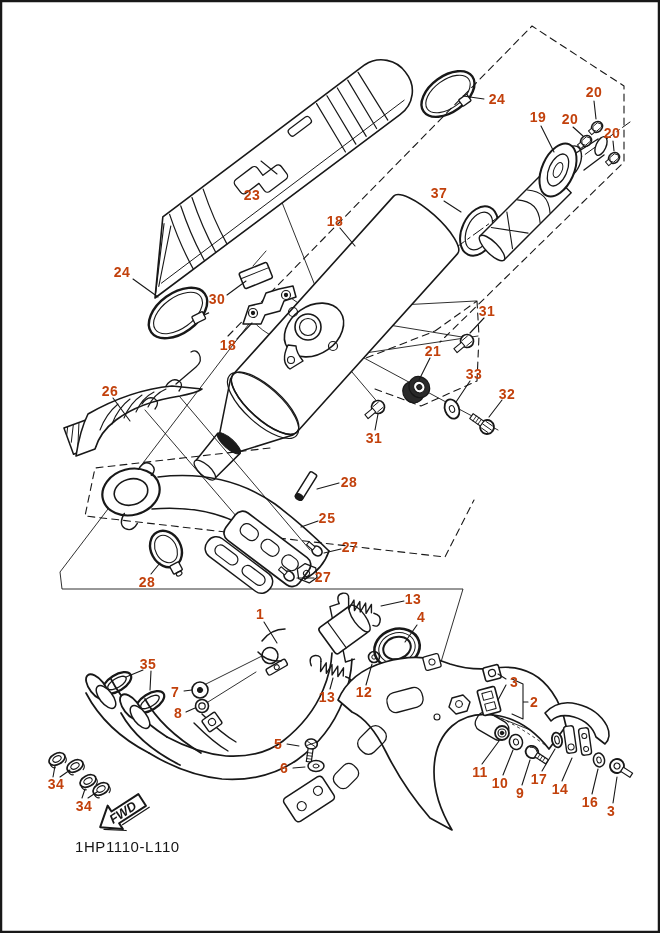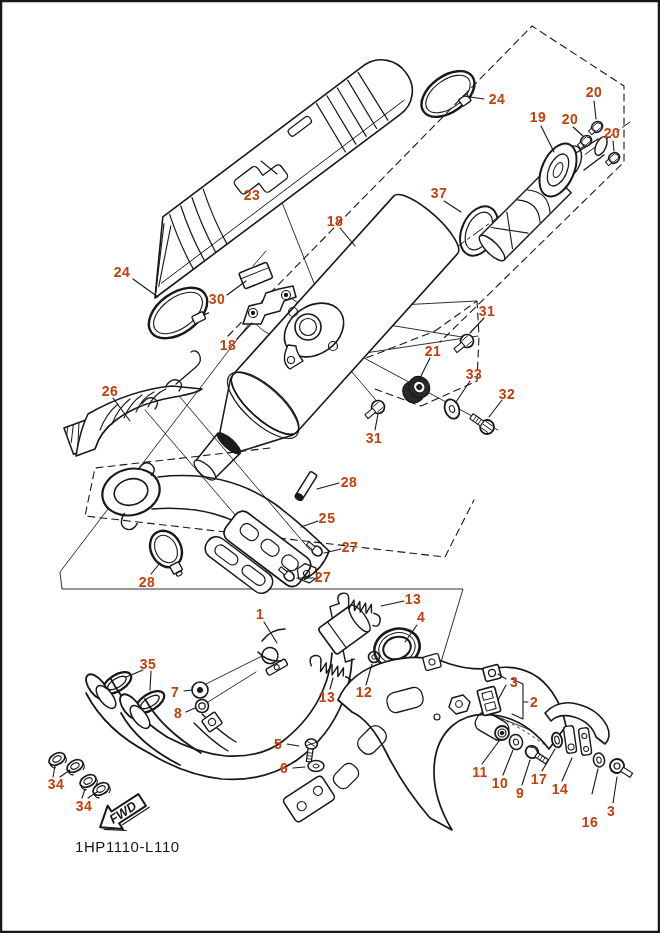--- a/index.html
+++ b/index.html
@@ -475,19 +475,19 @@
       <div class="callout" style="left: 364px; top: 692px;">12</div>
       <div class="callout" style="left: 514px; top: 682px;">3</div>
       <div class="callout" style="left: 534px; top: 702px;">2</div>
       <div class="callout" style="left: 278px; top: 744px;">5</div>
       <div class="callout" style="left: 284px; top: 768px;">6</div>
       <div class="callout" style="left: 480px; top: 772px;">11</div>
       <div class="callout" style="left: 500px; top: 783px;">10</div>
       <div class="callout" style="left: 520px; top: 793px;">9</div>
       <div class="callout" style="left: 539px; top: 779px;">17</div>
       <div class="callout" style="left: 560px; top: 789px;">14</div>
-      <div class="callout" style="left: 590px; top: 802px; margin-top: 20px;">16</div>
+      <div class="callout" style="left: 590px; top: 802px;">16</div>
       <div class="callout" style="left: 611px; top: 811px;">3</div>
       <div class="callout" style="left: 56px; top: 784px;">34</div>
       <div class="callout" style="left: 84px; top: 806px;">34</div>
     </div>
 
 </div>
 
 </body></html>

